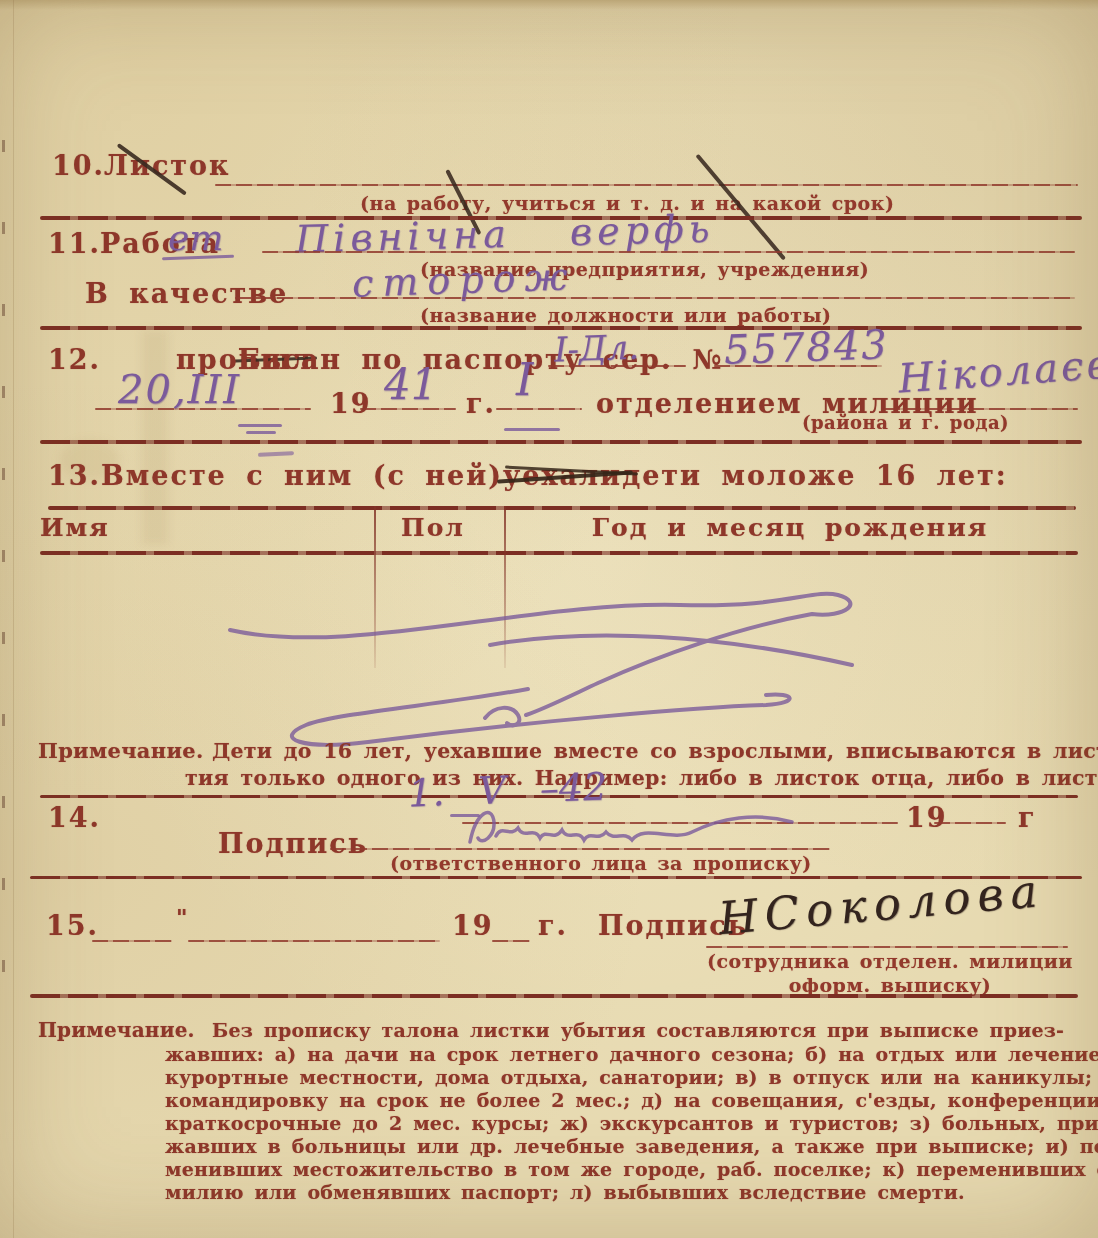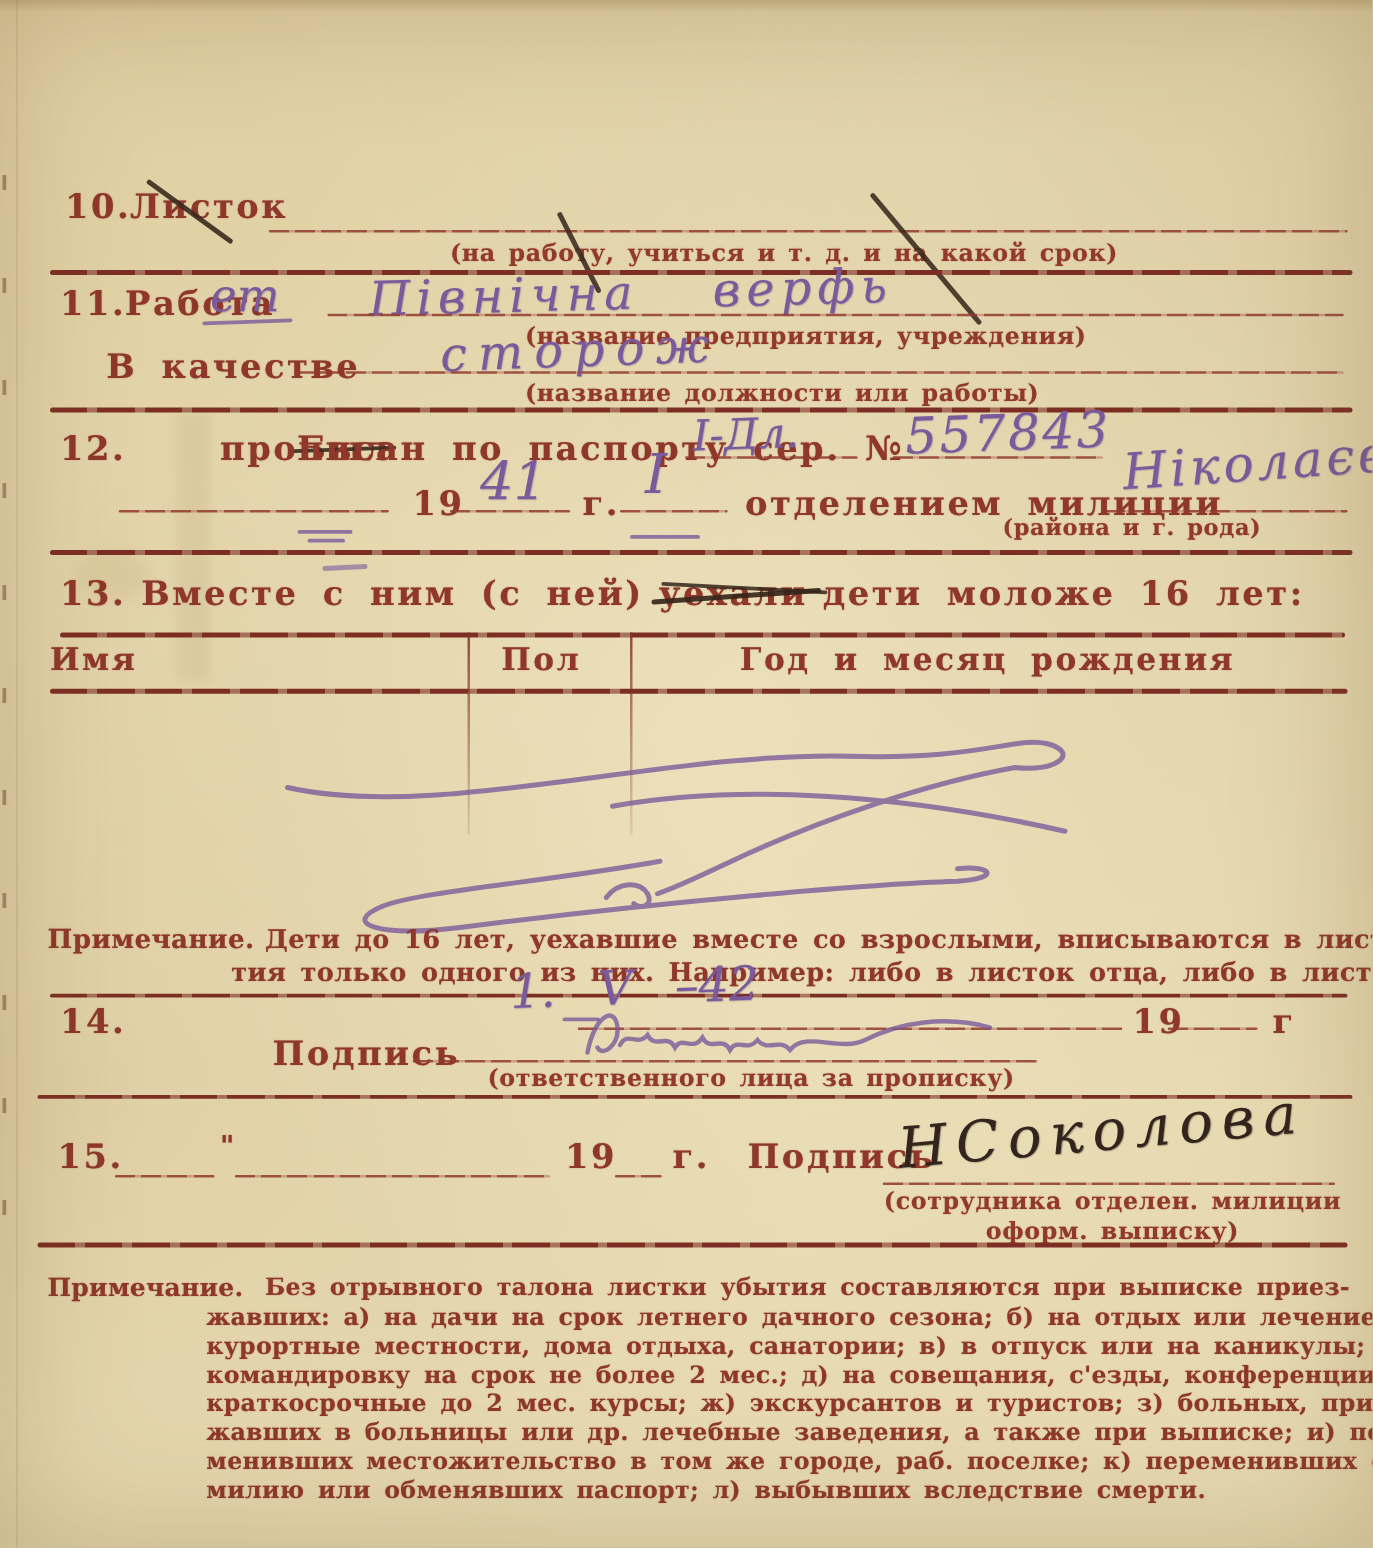--- a/index.html
+++ b/index.html
@@ -30,21 +30,21 @@
   .pmark{background:#7b5a9b;border-radius:2px;opacity:.8}
   .struck{position:relative;display:inline-block}
   .strike-x::after{content:"";position:absolute;left:12%;top:-22%;width:66%;height:4px;background:#3a2a20;
     transform:rotate(36deg);transform-origin:left top;border-radius:2px;opacity:.9}
   .strike-h::after{content:"";position:absolute;left:-5%;right:-5%;top:44%;height:3px;background:#3a2a20;
     transform:rotate(-2deg);border-radius:2px;opacity:.9}
   .strike-w::after{content:"";position:absolute;left:-5%;right:-9%;top:48%;height:4px;background:#352619;
     transform:rotate(-4deg);border-radius:2px;opacity:.92}
   .strike-w::before{content:"";position:absolute;left:2%;right:-14%;top:28%;height:3px;background:#352619;
     transform:rotate(3deg);border-radius:2px;opacity:.85}
-  .row{display:flex;align-items:baseline;gap:12px}
+  .row{display:flex;align-items:baseline;}
   svg{display:block}
 </style>
 </head>
 <body>
 
 <div class="paper">
 
   
   <div class="abs" style="left:0;top:0;width:100%;height:10px;background:linear-gradient(#c9b586,rgba(201,181,134,0));"></div>
   <div class="abs" style="left:2px;top:140px;width:3px;height:880px;background:repeating-linear-gradient(180deg, rgba(100,65,50,.5) 0 12px, transparent 12px 82px);"></div>
@@ -78,20 +78,21 @@
   
   <span class="abs print main" style="left:48px;top:344px">12.</span>
   <span class="abs print main struck strike-h" style="left:106px;top:344px">Был</span>
   <span class="abs print main" style="left:176px;top:344px">прописан по паспорту сер.</span>
   <span class="abs hand" style="left:554px;top:328px;font-size:34px;transform:rotate(-2deg)">I-Дл.</span>
   <div class="abs ul" style="left:548px;top:365px;width:138px"></div>
   <span class="abs print main" style="left:692px;top:344px">№</span>
   <span class="abs hand" style="left:724px;top:324px;font-size:40px;letter-spacing:2px;transform:rotate(-2deg)">557843</span>
   <div class="abs ul" style="left:714px;top:365px;width:168px"></div>
 
+  <span class="abs hand" style="left:118px;top:366px;font-size:40px;letter-spacing:2px">20,III</span>
   <div class="abs pmark" style="left:238px;top:424px;width:44px;height:3px"></div>
   <div class="abs pmark" style="left:246px;top:431px;width:30px;height:3px"></div>
   <div class="abs pmark" style="left:258px;top:452px;width:36px;height:4px;opacity:.6;transform:rotate(-3deg)"></div>
   <span class="abs print main" style="left:330px;top:388px">19</span>
   <span class="abs hand" style="left:384px;top:360px;font-size:42px">41</span>
   <span class="abs print main" style="left:466px;top:388px">г.</span>
   <span class="abs hand" style="left:516px;top:354px;font-size:44px">I</span>
   <div class="abs pmark" style="left:504px;top:428px;width:56px;height:3px"></div>
   <span class="abs print main" style="left:596px;top:388px">отделением милиции</span>
   <span class="abs hand" style="left:898px;top:348px;font-size:40px;letter-spacing:3px;transform:rotate(-4deg)">Ніколаєв</span>
@@ -163,21 +164,21 @@
   <span class="abs print main" style="left:538px;top:910px">г.</span>
   <span class="abs print main" style="left:598px;top:910px">Подпись</span>
   <span class="abs hand dark" style="left:718px;top:878px;font-size:45px;letter-spacing:7px;transform:rotate(-5deg)">НСоколова</span>
   <div class="abs ul" style="left:706px;top:946px;width:362px"></div>
   <div class="abs print hint" style="left:700px;top:950px;width:380px">(сотрудника отделен. милиции</div>
   <div class="abs print hint" style="left:700px;top:974px;width:380px">оформ. выписку)</div>
   <div class="abs rule" style="left:30px;top:994px;width:1048px"></div>
 
   
   <span class="abs print note2" style="left:38px;top:1018px;font-size:20px">Примечание.</span>
-  <span class="abs print note2" style="left:212px;top:1019px">Без отрывного талона листки убытия составляются при выписке приез-</span>
+  <span class="abs print note2" style="left:212px;top:1019px">Без прописку талона листки убытия составляются при выписке приез-</span>
   <span class="abs print note2" style="left:165px;top:1043px">жавших: а) на дачи на срок летнего дачного сезона; б) на отдых или лечение в</span>
   <span class="abs print note2" style="left:165px;top:1066px">курортные местности, дома отдыха, санатории; в) в отпуск или на каникулы; г) в</span>
   <span class="abs print note2" style="left:165px;top:1089px">командировку на срок не более 2 мес.; д) на совещания, с'езды, конференции; е) на</span>
   <span class="abs print note2" style="left:165px;top:1112px">краткосрочные до 2 мес. курсы; ж) экскурсантов и туристов; з) больных, приез-</span>
   <span class="abs print note2" style="left:165px;top:1135px">жавших в больницы или др. лечебные заведения, а также при выписке; и) пере-</span>
   <span class="abs print note2" style="left:165px;top:1158px">менивших местожительство в том же городе, раб. поселке; к) переменивших фа-</span>
   <span class="abs print note2" style="left:165px;top:1181px">милию или обменявших паспорт; л) выбывших вследствие смерти.</span>
 
 </div>
 

